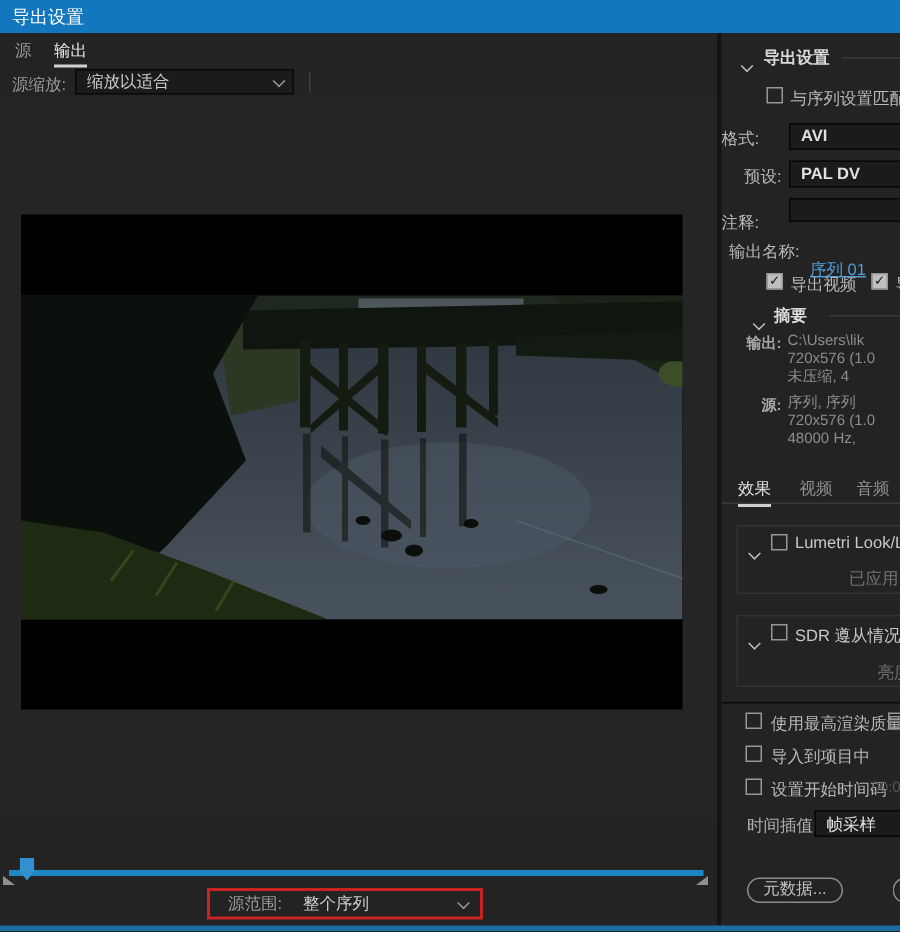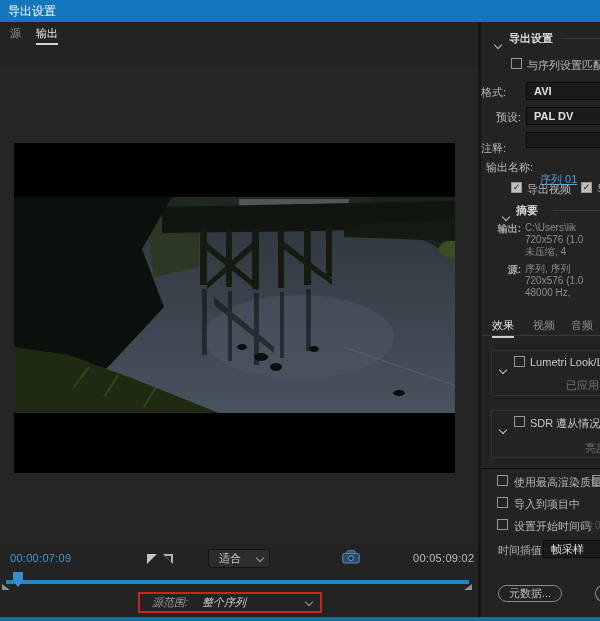--- a/index.html
+++ b/index.html
@@ -43,21 +43,21 @@
   
   .timeline{position:absolute;top:550px;left:0;right:0;height:20px;}
   .track{position:absolute;left:6px;top:8px;width:463px;height:4px;background:#1f86c6;}
   .playhead{position:absolute;left:13px;top:0;width:10px;height:15px;background:#3390cf;
             clip-path:polygon(0 0,100% 0,100% 58%,50% 100%,0 58%);}
   .handle-l{position:absolute;left:2px;top:12px;width:8px;height:6px;background:#8f8f8f;
             clip-path:polygon(0 0,0 100%,100% 100%);}
   .handle-r{position:absolute;left:464px;top:12px;width:8px;height:6px;background:#8f8f8f;
             clip-path:polygon(100% 0,100% 100%,0 100%);}
   
-  .rangerow{position:absolute;top:568px;left:0;right:4px;height:26px;font-style:italic;}
+  .rangerow{position:absolute;top:568px;left:0;right:4px;height:26px;}
   .range-box{position:absolute;left:138px;top:2px;width:184px;height:21px;border:2px solid #c92323;
              display:flex;align-items:center;box-sizing:border-box;}
   .range-box .lbl{margin-left:12px;}
   .range-box .val{margin-left:14px;font-size:11px;color:#cfcfcf;}
   .range-box .chev{margin-left:auto;margin-right:8px;margin-top:-2px;}
   .bottomline{position:absolute;left:0;right:0;bottom:0;height:4px;background:#1a6da0;}
   
   .right{position:absolute;top:22px;left:481px;width:119px;height:595px;background:#232323;overflow:hidden;}
   .rc{position:absolute;left:0;top:0;width:210px;height:595px;}
   .abs{position:absolute;white-space:nowrap;}
@@ -90,20 +90,28 @@
 
   <div class="titlebar">导出设置</div>
 
   <div class="left">
 
     <div class="tabbar">
       <span class="tab" style="left:10px">源</span>
       <span class="tab active" style="left:36px">输出</span>
     </div>
 
+    <div class="scalerow">
+      <span class="lbl abs" style="left:8px;top:5px">源缩放:</span>
+      <div class="dd" style="position:absolute;left:50px;top:2px;width:146px;height:17px;padding-left:7px">
+        <span>缩放以适合</span>
+        <span class="chev"></span>
+      </div>
+      <div class="vdivider"></div>
+    </div>
 
     <div class="preview">
       <div class="frame">
         <div class="photo">
           <svg viewBox="0 0 441 216" preserveAspectRatio="none">
             <defs>
               <linearGradient id="wg" x1="0" y1="0" x2="0" y2="1">
                 <stop offset="0" stop-color="#2c343c"></stop>
                   <stop offset="1" stop-color="#49535e"></stop>
               </linearGradient>
@@ -150,39 +158,20 @@
             <g stroke="#36511c" stroke-width="2" opacity="0.8">
               <line x1="60" y1="190" x2="75" y2="170"></line>
                 <line x1="90" y1="200" x2="104" y2="178"></line>
               <line x1="130" y1="210" x2="142" y2="190"></line>
             </g>
           </svg>
         </div>
       </div>
     </div>
 
-    <div class="transport">
-      <span class="tc tc-left">00:00:07:09</span>
-      <span class="tri-solid"></span>
-      <span class="tri-outline">
-          <i></i>
-        </span>
-      <div class="dd zoom-dd">
-        <span class="val">适合</span>
-        <span class="chev"></span>
-      </div>
-      <span class="camera">
-        <svg viewBox="0 0 18 14" width="18" height="14">
-          <rect x="5" y="0.8" width="8" height="4" rx="1" fill="#2c4a66" stroke="#5f8cb4" stroke-width="1"></rect>
-          <rect x="0.8" y="3.4" width="16.4" height="9.6" rx="1.5" fill="#2c4a66" stroke="#5f8cb4" stroke-width="1"></rect>
-          <circle cx="9" cy="8.2" r="2.4" fill="#1b2e40" stroke="#7fa6c8" stroke-width="1"></circle>
-        </svg>
-      </span>
-      <span class="tc tc-right">00:05:09:02</span>
-    </div>
 
     <div class="timeline">
       <div class="track"></div>
       <div class="playhead"></div>
       <div class="handle-l"></div>
       <div class="handle-r"></div>
     </div>
 
     <div class="rangerow">
       <div class="range-box">

